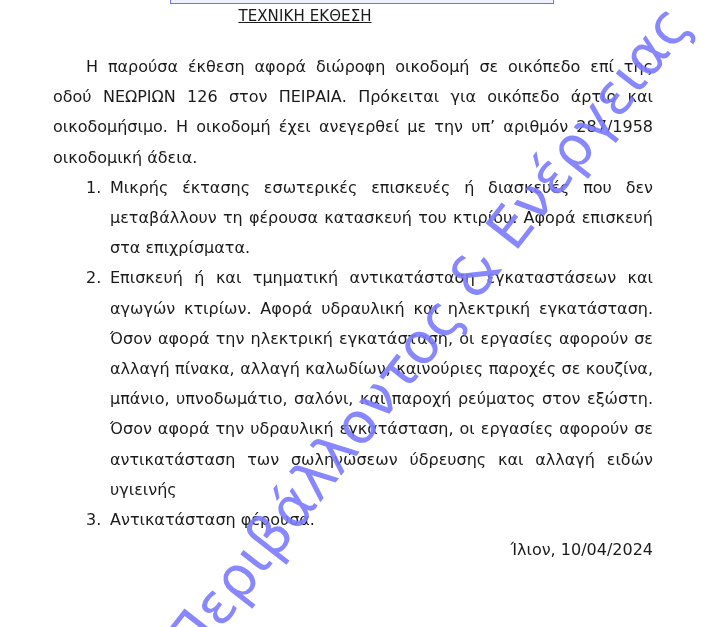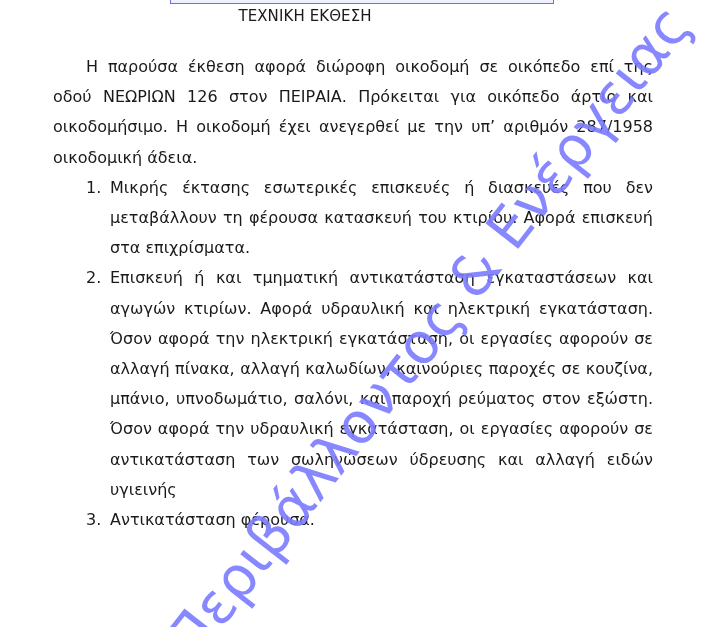--- a/index.html
+++ b/index.html
@@ -8,21 +8,21 @@
     background: #ffffff;
     font-family: "DejaVu Sans", sans-serif;
     color: #1a1a1a;
   }
   .topbox {
     position: absolute; left: 170px; top: -6px; width: 382px; height: 8px;
     border: 1px solid #6f6fe6; background: #eef0ff;
   }
   .title {
     position: absolute; left: 0; width: 610px; top: 7px; text-align: center;
-    font-size: 15px; letter-spacing: 0.1px;
+    font-size: 15px; text-decoration: underline; letter-spacing: 0.1px;
   }
   .page {
     position: absolute; left: 53px; top: 52px; width: 600px;
     font-size: 16px; line-height: 30.2px;
   }
   .p { margin: 0; text-align: justify; }
   .indent { text-indent: 33px; }
   .li { display: flex; }
   .li .num { width: 24px; flex: 0 0 24px; padding-left: 33px; }
   .li .txt { flex: 1; text-align: justify; }
@@ -52,15 +52,16 @@
   </div>
   <div class="li">
     <span class="num">2.</span>
     <span class="txt">Επισκευή ή και τμηματική αντικατάσταση εγκαταστάσεων και αγωγών κτιρίων. Αφορά υδραυλική και ηλεκτρική εγκατάσταση. Όσον αφορά την ηλεκτρική εγκατάσταση, οι εργασίες αφορούν σε αλλαγή πίνακα, αλλαγή καλωδίων, καινούριες παροχές σε κουζίνα, μπάνιο, υπνοδωμάτιο, σαλόνι, και παροχή ρεύματος στον εξώστη. Όσον αφορά την υδραυλική εγκατάσταση, οι εργασίες αφορούν σε αντικατάσταση των σωληνώσεων ύδρευσης και αλλαγή ειδών υγιεινής</span>
   </div>
   <div class="li">
     <span class="num">3.</span>
     <span class="txt">Αντικατάσταση φέρουσα.</span>
   </div>
 
+  <p class="p right">Ίλιον, 10/04/2024</p>
 </div>
 
 <div class="watermark">Περιβάλλοντος &amp; Ενέργειας</div>
 
 </body></html>

